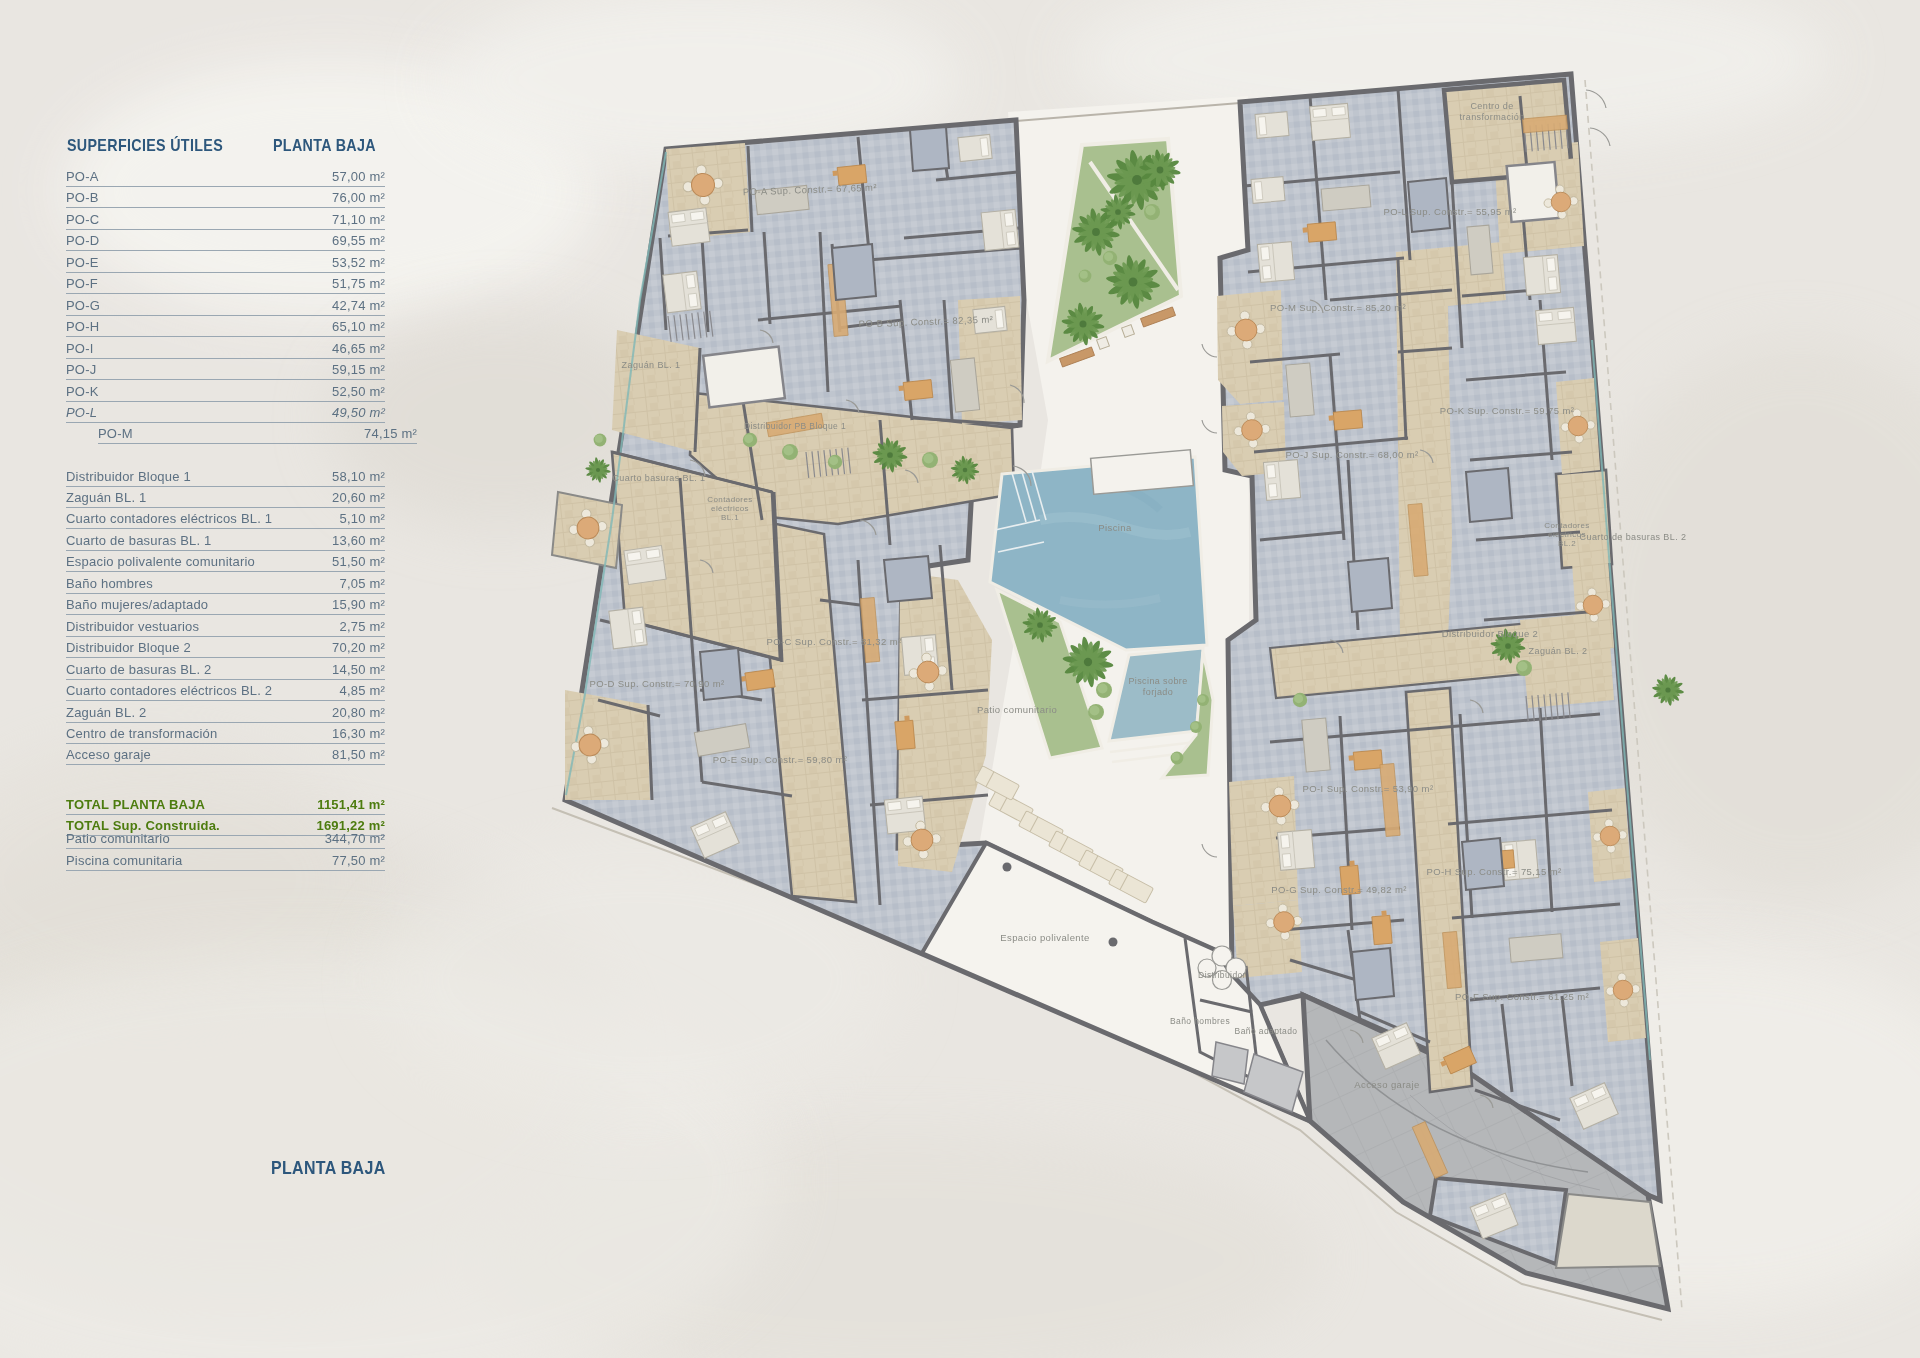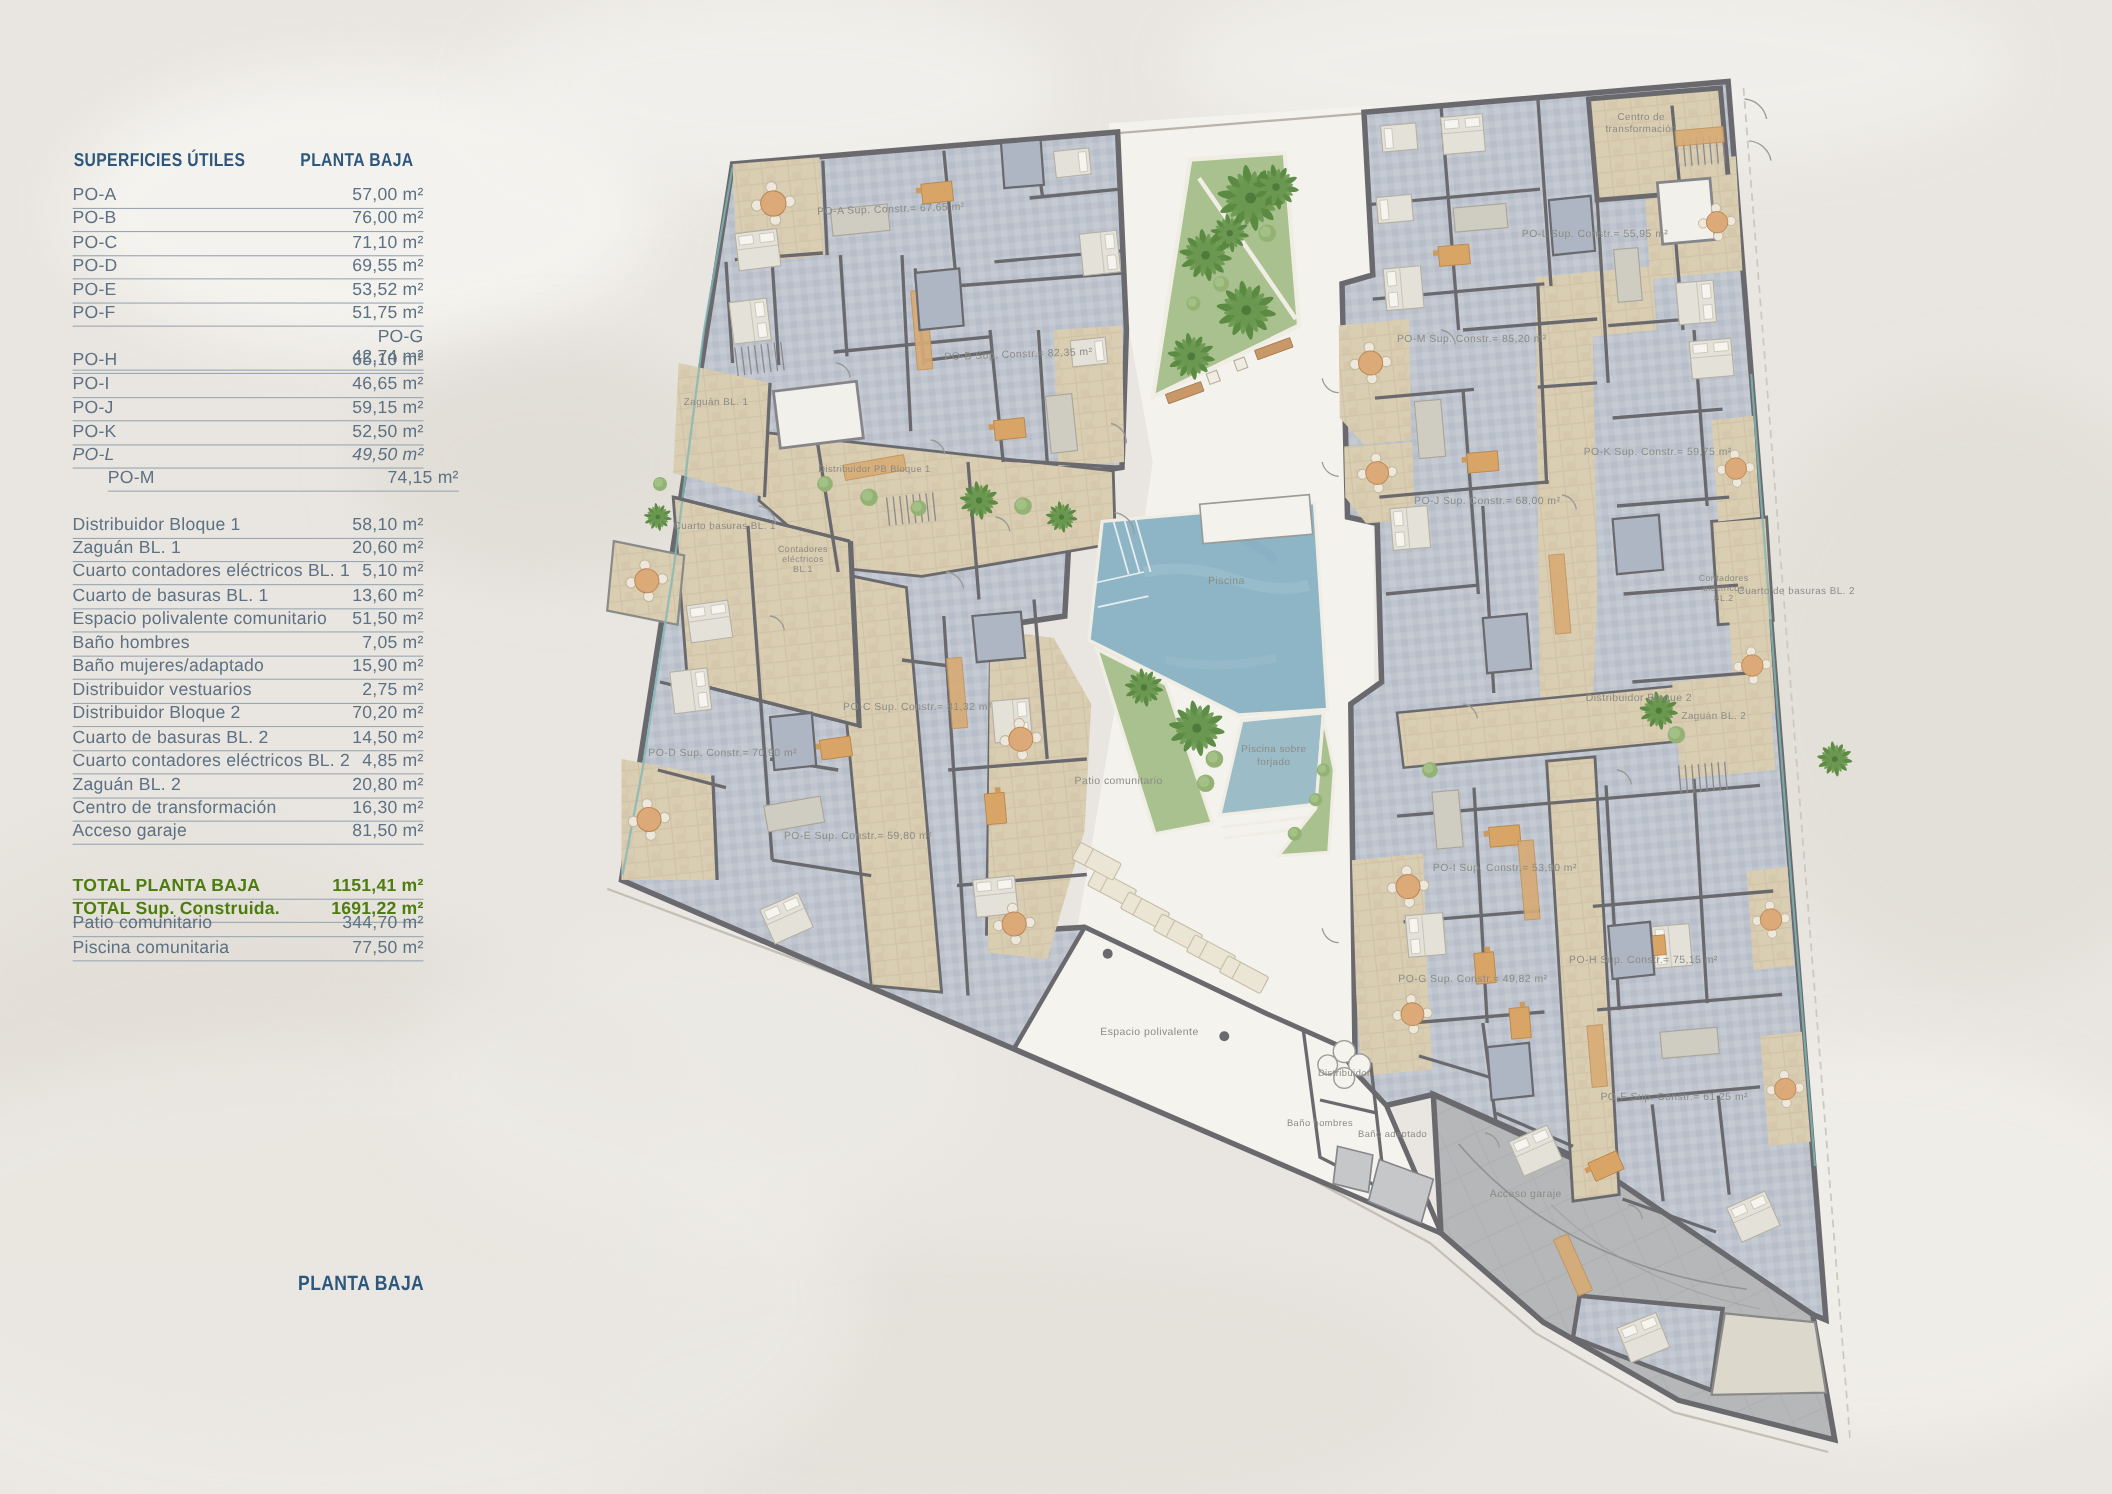--- a/index.html
+++ b/index.html
@@ -1,20 +1,20 @@
 <!DOCTYPE html>
 <html><head>
 <meta charset="utf-8">
 <style>
   html,body{margin:0;padding:0;}
   body{width:1920px;height:1358px;position:relative;overflow:hidden;
        background:#e9e6e1;font-family:"Liberation Sans", sans-serif;}
   #plan{position:absolute;left:0;top:0;}
   .row{position:absolute;left:66px;width:319px;border-bottom:1px solid #9aa7b2;
-       font-size:16px;display:flex;justify-content:space-between;align-items:flex-end;
+       font-size:13px;display:flex;justify-content:space-between;align-items:flex-end;
        padding-bottom:2px;color:#5d7183;letter-spacing:0.2px;}
   .row .v{white-space:nowrap;}
   .hdr{position:absolute;font-size:17px;font-weight:bold;color:#2d577c;letter-spacing:0.4px;transform:scaleX(0.84);transform-origin:0 0;}
   .tot{color:#4d7c0f;font-weight:bold;margin-top:28px;}
 </style>
 </head>
 <body>
 
 <svg id="plan" width="1920" height="1358" viewBox="0 0 1920 1358">
 <defs>
@@ -549,21 +549,21 @@
     <span class="v">69,55 m²</span>
   </div>
 <div class="row" style="top:254.8px;">
     <span>PO-E</span>
     <span class="v">53,52 m²</span>
   </div>
 <div class="row" style="top:276.2px;">
     <span>PO-F</span>
     <span class="v">51,75 m²</span>
   </div>
-<div class="row" style="top:297.7px;flex-direction:column;">
+<div class="row" style="top:297.7px;">
     <span>PO-G</span>
     <span class="v">42,74 m²</span>
   </div>
 <div class="row" style="top:319px;">
     <span>PO-H</span>
     <span class="v">65,10 m²</span>
   </div>
 <div class="row" style="top:340.6px;">
     <span>PO-I</span>
     <span class="v">46,65 m²</span>

